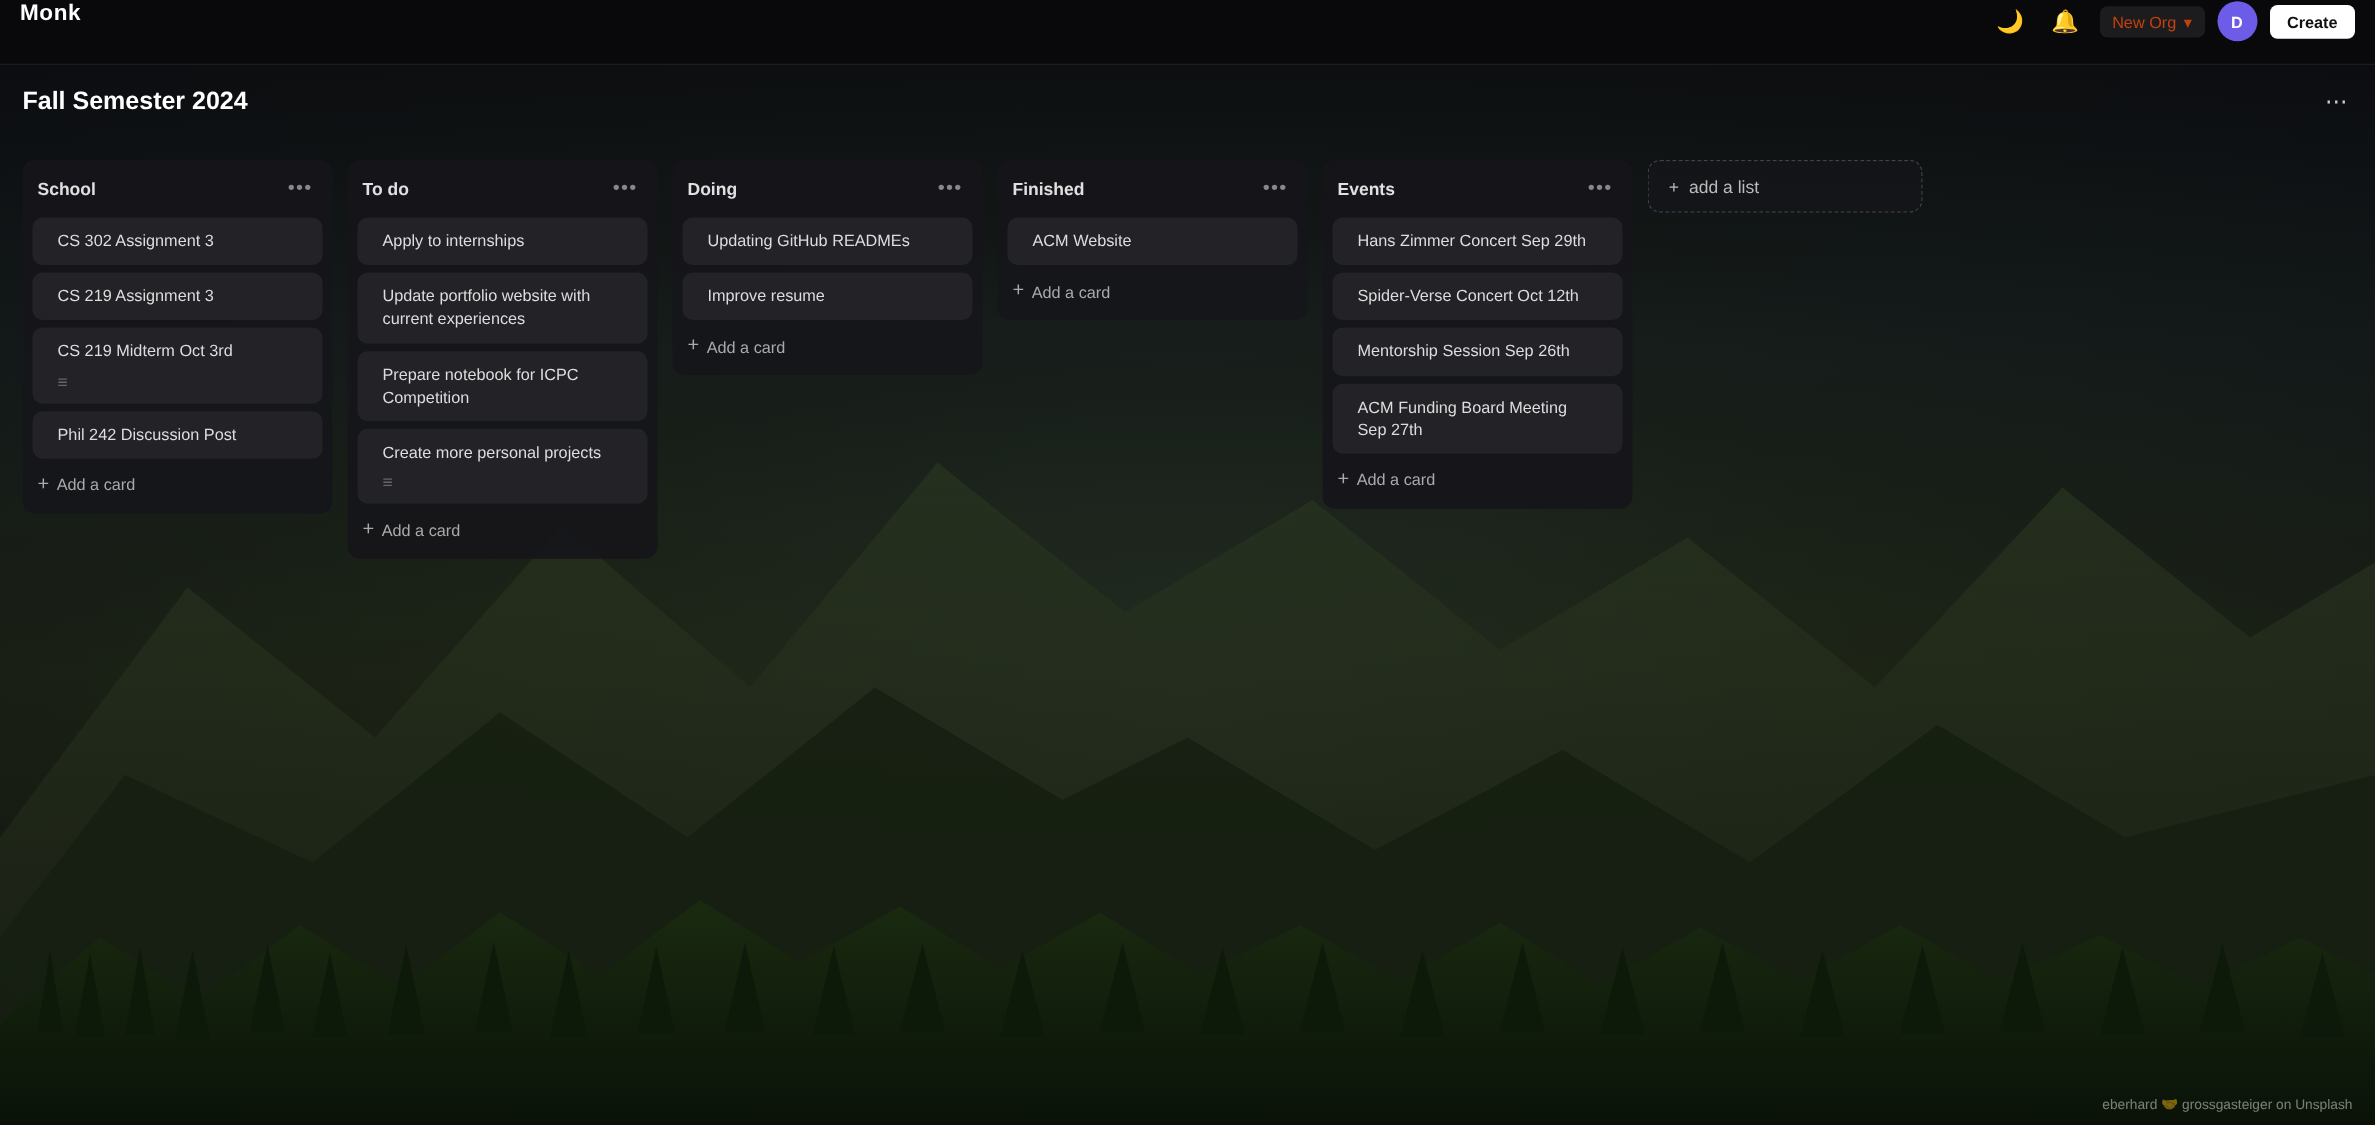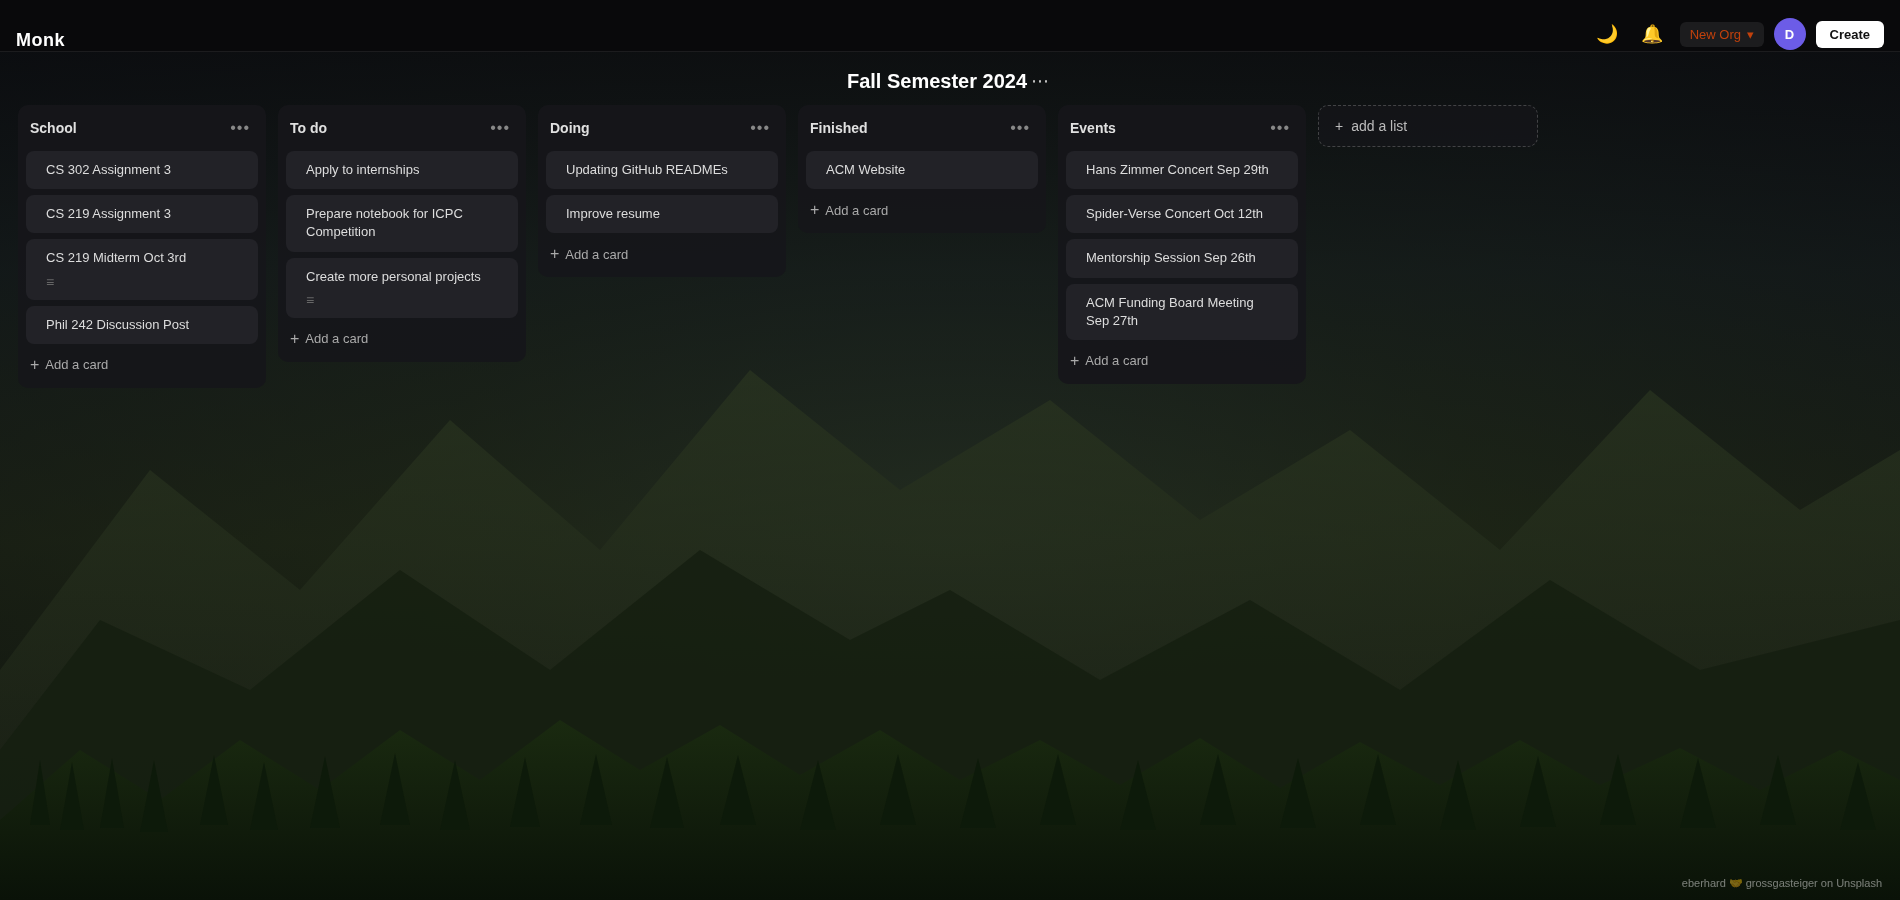--- a/index.html
+++ b/index.html
@@ -34,21 +34,21 @@
       width: 100%;
       height: 70%;
       z-index: 1;
     }
 
     
     .navbar {
       position: relative;
       z-index: 10;
       display: flex;
-      align-items: flex-end;
+      align-items: flex-start;
       justify-content: space-between;
       background: rgba(10,10,12,0.95);
       height: 52px;
       padding: 0 16px;
       border-bottom: 1px solid rgba(255,255,255,0.08);
     }
 
     .navbar-left {
       display: flex;
       align-items: center;
@@ -122,22 +122,22 @@
     
     .board-area {
       position: relative;
       z-index: 10;
       padding: 14px 18px 0;
     }
 
     .board-header {
       display: flex;
       align-items: center;
-      justify-content: center;
-      margin-bottom: 9px;
+      justify-content: space-between;
+      margin-bottom: 32px;
     }
 
     .board-title {
       font-size: 20px;
       font-weight: 700;
       color: #fff;
     }
 
     .board-menu-btn {
       background: none;
@@ -373,20 +373,23 @@
       </div>
       <div class="list">
         <div class="list-header">
           <span class="list-title">To do</span>
           <button class="list-menu-btn" title="List menu">•••</button>
         </div>
         <div class="card">
           <div class="card-text">Apply to internships</div>
         </div>
         <div class="card">
+          <div class="card-text">Update portfolio website with current experiences</div>
+        </div>
+        <div class="card">
           <div class="card-text">Prepare notebook for ICPC Competition</div>
         </div>
         <div class="card">
           <div class="card-text">Create more personal projects</div>
           <div class="card-icon">≡</div>
         </div>
         <button class="add-card-btn">
           <span class="add-card-plus">+</span>
           <span>Add a card</span>
         </button>

